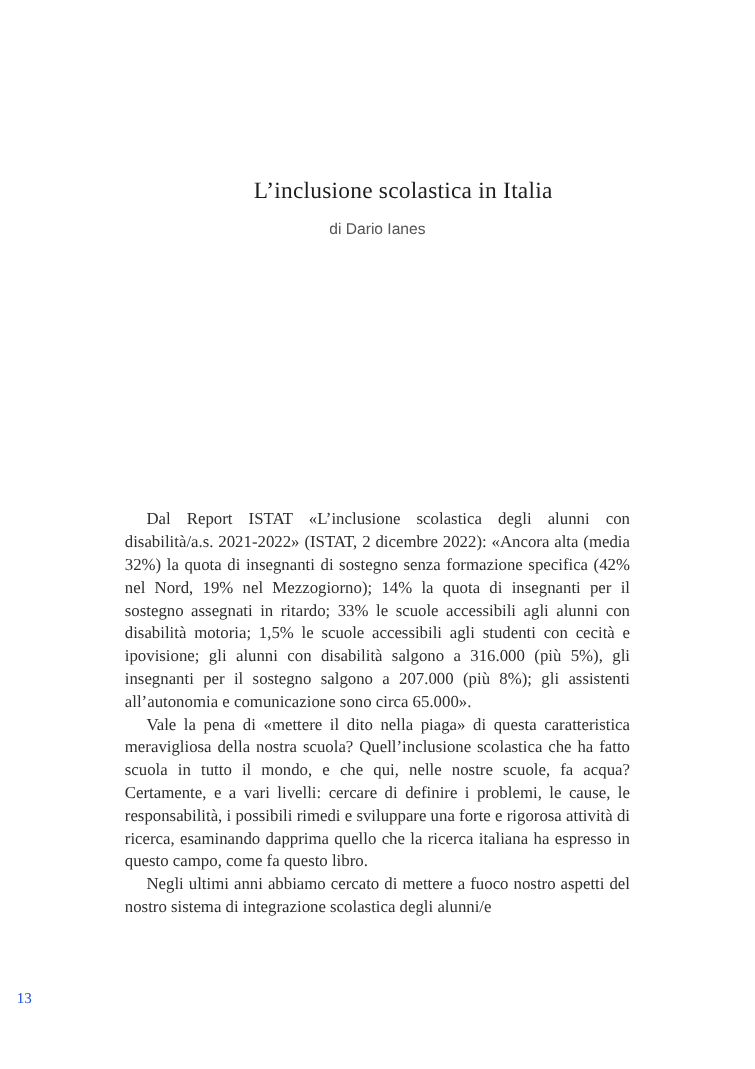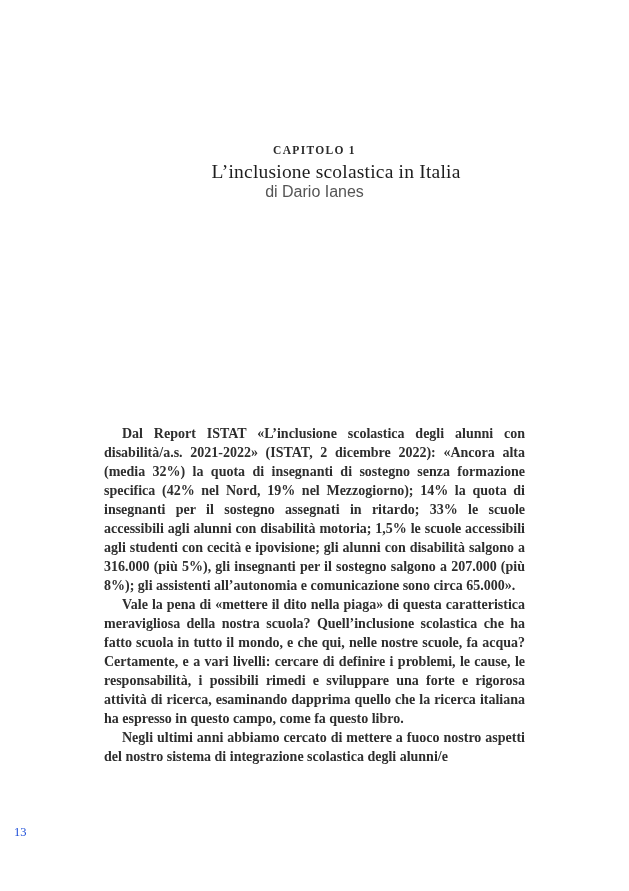--- a/index.html
+++ b/index.html
@@ -31,39 +31,38 @@
   }
   .chapter-title {
     margin: 5px 0 0 0;
     font-size: 19.5px;
     font-weight: 500;
     color: #1e1e1e;
     letter-spacing: 0.2px;
     padding-left: 43px;
   }
   .chapter-author {
-    margin-top: 0;
+    margin-top: 12px;
     font-family: "Liberation Sans", sans-serif;
-    font-size: 16px;
+    font-size: 13px;
     color: #555555;
     text-align: center;
   }
   .body-block {
     position: absolute;
     top: 424px;
     left: 104px;
     width: 421px;
     font-size: 14px;
     line-height: 19px;
     text-align: justify;
     color: #2e2e2e;
     hyphens: auto;
     -webkit-hyphens: auto;
     font-variant-numeric: oldstyle-nums;
-    font-weight: bold;
   }
   .body-block p {
     margin: 0;
     text-indent: 18px;
   }
   .page-number {
     position: absolute;
     top: 825px;
     left: 14px;
     width: 100%;
@@ -71,21 +70,20 @@
     color: #1d4ed8;
     font-variant-numeric: oldstyle-nums;
   }
 </style>
 </head>
 <body>
 
 <div class="sheet">
 
   <div class="chapter-head">
-    <div class="chapter-label">CAPITOLO 1</div>
     <h1 class="chapter-title">L’inclusione scolastica in Italia</h1>
     <div class="chapter-author">di Dario Ianes</div>
   </div>
 
   <div class="body-block" lang="it">
     <p class="para">Dal Report ISTAT «L’inclusione scolastica degli alunni con disabilità/a.s. 2021-2022» (ISTAT, 2 dicembre 2022): «Ancora alta (media 32%) la quota di insegnanti di sostegno senza formazione specifica (42% nel Nord, 19% nel Mezzogiorno); 14% la quota di insegnanti per il sostegno assegnati in ritardo; 33% le scuole accessibili agli alunni con disabilità motoria; 1,5% le scuole accessibili agli studenti con cecità e ipovisione; gli alunni con disabilità salgono a 316.000 (più 5%), gli insegnanti per il sostegno salgono a 207.000 (più 8%); gli assistenti all’autonomia e comunicazione sono circa 65.000».</p>
     <p class="para">Vale la pena di «mettere il dito nella piaga» di questa caratteristica meravigliosa della nostra scuola? Quell’inclusione scolastica che ha fatto scuola in tutto il mondo, e che qui, nelle nostre scuole, fa acqua? Certamente, e a vari livelli: cercare di definire i problemi, le cause, le responsabilità, i possibili rimedi e sviluppare una forte e rigorosa attività di ricerca, esaminando dapprima quello che la ricerca italiana ha espresso in questo campo, come fa questo libro.</p>
     <p class="para">Negli ultimi anni abbiamo cercato di mettere a fuoco nostro aspetti del nostro sistema di integrazione scolastica degli alunni/e</p>
   </div>
 

